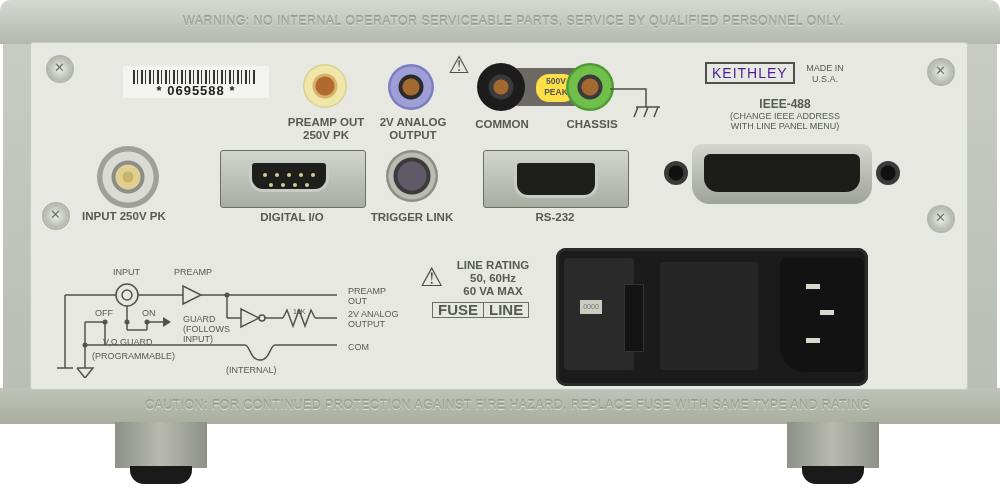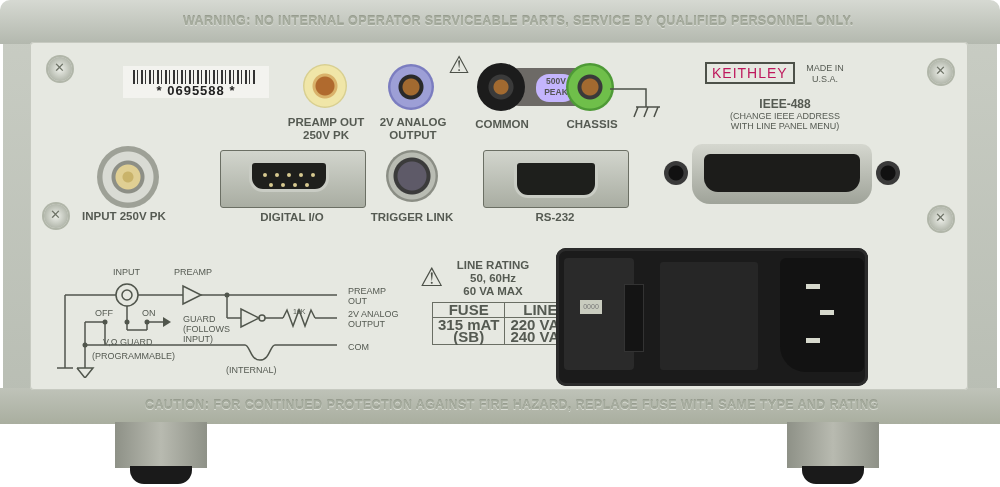--- a/index.html
+++ b/index.html
@@ -1,38 +1,38 @@
 <!DOCTYPE html>
 <html><head>
 <meta charset="utf-8">
 <style>
   html,body{margin:0;padding:0;background:#ffffff;}
   body{width:1000px;height:487px;position:relative;overflow:hidden;font-family:"Liberation Sans",sans-serif;}
   .abs{position:absolute;}
   .chassis{left:3px;top:4px;width:994px;height:420px;background:linear-gradient(#c9cdc4,#b8bdb3);border-radius:10px;}
   .bezel-top{left:0;top:0;width:1000px;height:44px;background:linear-gradient(#d6d9d2,#b3b8ae);border-radius:10px 10px 0 0;}
   .bezel-bot{left:0;top:388px;width:1000px;height:36px;background:linear-gradient(#bfc3b9,#a9ae9f);}
-  .embossed{color:#a4aa9c;font-weight:bold;font-size:12.5px;letter-spacing:0.4px;text-shadow:0 1px 0 #d9dcd4,0 -1px 0 #979c8f;white-space:nowrap;}
+  .embossed{color:#a4aa9c;font-weight:normal;font-size:12.5px;letter-spacing:0.4px;text-shadow:0 1px 0 #d9dcd4,0 -1px 0 #979c8f;white-space:nowrap;}
   .panel{left:30px;top:42px;width:938px;height:348px;background:#e6e8e1;border-radius:4px;box-shadow:inset 0 0 0 1px #c7cac1;}
   .lbl{color:#555a52;font-size:11.5px;font-weight:bold;text-align:center;line-height:13px;white-space:nowrap;}
   .sm{font-size:9px;font-weight:normal;}
   .screw{width:24px;height:24px;border-radius:50%;background:radial-gradient(#eef0ea,#9aa092);box-shadow:0 0 0 2px #b1b6a9;}
   .screw:after{content:"✕";position:absolute;left:6px;top:3px;color:#6d7266;font-size:13px;}
   .label-sticker{background:#f3f3ef;}
   .barcode{left:10px;top:4px;width:124px;height:14px;background:repeating-linear-gradient(90deg,#333 0 2px,transparent 2px 4px,#333 4px 5px,transparent 5px 8px);}
   .jack{border-radius:50%;}
   .dsub{background:linear-gradient(#d2d5cd,#a9ada2);border:1px solid #6b6f64;border-radius:3px;}
   .dshell{background:#1e1f1c;border:3px solid #c9ccc4;border-radius:6px 6px 14px 14px;}
   .pin{width:4px;height:4px;border-radius:50%;background:#d6c98f;display:inline-block;margin:0 4px;}
   .power{background:#1b1b1b;border-radius:10px;box-shadow:inset 0 0 0 3px #2b2b2b;}
   table.fuse{border-collapse:collapse;font-size:15px;color:#555a52;font-weight:bold;}
   table.fuse td{border:1.5px solid #6a6e64;padding:1px 5px;text-align:center;line-height:12px;}
   .foot{background:linear-gradient(90deg,#8e9187,#b8bab0,#8e9187);}
   .rubber{background:#1a1a1a;border-radius:0 0 14px 14px;}
-  .keithley{border:2px solid #4d5149;color:#be185d;font-size:14px;letter-spacing:1px;padding:1px 5px;}
+  .keithley{border:2px solid #4d5149;color:#4c1d95;font-size:14px;letter-spacing:1px;padding:1px 5px;}
 </style>
 </head>
 <body>
 
 <div class="abs chassis"></div>
 <div class="abs bezel-top">
   <div class="abs embossed" style="left:183px;top:14px;">WARNING: NO INTERNAL OPERATOR SERVICEABLE PARTS, SERVICE BY QUALIFIED PERSONNEL ONLY.</div>
 </div>
 <div class="abs bezel-bot">
   <div class="abs embossed" style="left:145px;top:10px;">CAUTION: FOR CONTINUED PROTECTION AGAINST FIRE HAZARD, REPLACE FUSE WITH SAME TYPE AND RATING</div>
@@ -63,21 +63,21 @@
 
 <div class="abs jack" style="left:388px;top:64px;width:46px;height:46px;background:radial-gradient(#a26a30 0 8px,#2a2a2a 9px 12px,#9d9fd6 13px 20px,#7b7dc0 21px);"></div>
 <div class="abs lbl" style="left:374px;top:116px;width:78px;">
   <div>2V ANALOG</div>
     <div>OUTPUT</div>
 </div>
 
 <div class="abs" style="left:446px;top:53px;width:26px;height:24px;color:#4c5048;font-size:24px;line-height:24px;text-align:center;">⚠</div>
 
 <div class="abs" style="left:500px;top:68px;width:102px;height:38px;background:#6d6a66;border-radius:19px;"></div>
-<div class="abs" style="left:536px;top:74px;width:40px;height:26px;background:#c4b5fd;border-radius:13px;font-size:8.5px;color:#555;text-align:center;line-height:11px;padding-top:2px;font-weight:bold;">
+<div class="abs" style="left:536px;top:74px;width:40px;height:26px;background:#fde047;border-radius:13px;font-size:8.5px;color:#555;text-align:center;line-height:11px;padding-top:2px;font-weight:bold;">
   <div>500V</div>
     <div>PEAK</div>
 </div>
 <div class="abs jack" style="left:477px;top:63px;width:48px;height:48px;background:radial-gradient(#a26a30 0 7px,#3a3a3a 8px 12px,#1c1c1c 13px);"></div>
 <div class="abs jack" style="left:566px;top:63px;width:48px;height:48px;background:radial-gradient(#a26a30 0 8px,#3a3a3a 9px 12px,#6fbf4a 13px 21px,#4e9a36 22px);"></div>
 <div class="abs lbl" style="left:466px;top:118px;width:72px;">COMMON</div>
 <div class="abs lbl" style="left:556px;top:118px;width:72px;">CHASSIS</div>
 <svg class="abs" style="left:610px;top:85px;" width="55" height="35">
   <polyline points="0,4 36,4 36,22" fill="none" stroke="#4c5048" stroke-width="1.5"></polyline>
   <line x1="26" y1="22" x2="50" y2="22" stroke="#4c5048" stroke-width="1.5"></line>
@@ -186,30 +186,20 @@
     <div>50, 60Hz</div>
     <div>60 VA MAX</div>
 </div>
 
 <table class="abs fuse" style="left:432px;top:302px;">
   <tbody>
       <tr>
     <td>FUSE</td>
     <td>LINE</td>
   </tr>
-  <tr>
-    <td>
-          <div>315 mAT</div>
-          <div>(SB)</div>
-        </td>
-    <td>
-          <div>220 VAC</div>
-          <div>240 VAC</div>
-        </td>
-  </tr>
 </tbody>
   </table>
 
 <div class="abs power" style="left:556px;top:248px;width:312px;height:138px;">
   <div class="abs" style="left:8px;top:10px;width:70px;height:112px;background:#2a2a2a;border-radius:4px;">
     <div class="abs" style="left:16px;top:42px;width:22px;height:14px;background:#c9ccbf;font-size:7px;color:#777;text-align:center;line-height:14px;">0000</div>
   </div>
   <div class="abs" style="left:68px;top:36px;width:18px;height:66px;background:#141414;border:1px solid #333;"></div>
   <div class="abs" style="left:104px;top:14px;width:98px;height:108px;background:#262626;border-radius:3px;"></div>
   <div class="abs" style="left:224px;top:10px;width:84px;height:114px;background:#121212;border-radius:6px 6px 6px 26px;">

